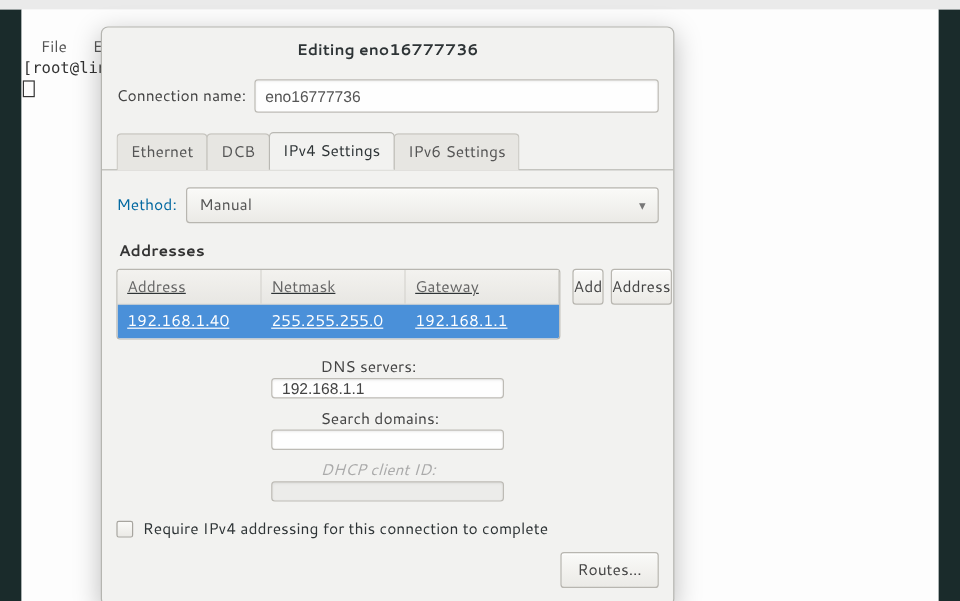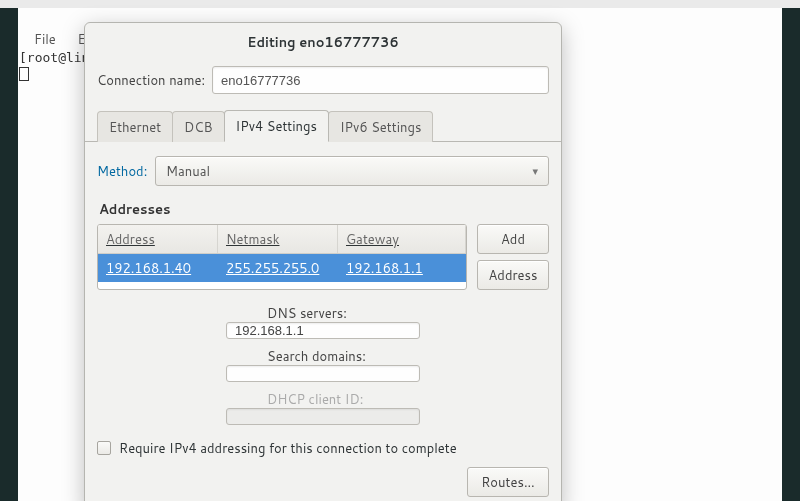--- a/index.html
+++ b/index.html
@@ -34,26 +34,26 @@
 .addr-area { display: flex; gap: 10px; margin-bottom: 14px; }
 .addr-table { flex: 1; border: 1px solid #b8b6b0; border-radius: 3px; background: #fff; overflow: hidden; }
 .addr-head, .addr-row { display: flex; text-decoration: underline; }
 .addr-head { background: linear-gradient(#f3f2ef,#e8e7e3); border-bottom: 1px solid #cfcec9; }
 .addr-head .cell { padding: 5px 8px; color: #666; font-size: 13px; border-right: 1px solid #d6d5d0; }
 .addr-row { background: #4a90d9; color: #fff; }
 .addr-row .cell { padding: 5px 8px; font-size: 13px; }
 .cell.c1 { width: 120px; }
 .cell.c2 { width: 120px; }
 .cell.c3 { flex: 1; }
-.addr-btns { display: flex; flex-direction: column; gap: 6px; width: 72px; }
+.addr-btns { display: flex; gap: 6px; width: 72px; }
 .btn { height: 30px; border: 1px solid #b8b6b0; border-radius: 3px; background: linear-gradient(#fafaf8,#ebeae6); display: flex; align-items: center; justify-content: center; font-size: 13px; color: #444; cursor: pointer; box-shadow: inset 0 1px 0 #fff; }
 
 .field-row { display: flex; align-items: center; margin-bottom: 8px; flex-direction: column; }
 .field-label { width: 112px; color: #444; }
-.field-label.disabled { color: #aaa; }
+.field-label.disabled { color: #aaa; font-style: italic; }
 .field-input { flex: 1; height: 28px; border: 1px solid #bdbbb5; border-radius: 3px; background: #fefefe; padding: 0 8px; font-size: 13px; color: #444; box-shadow: inset 0 1px 2px rgba(0,0,0,0.07); }
 .field-input.disabled { background: #ececea; color: #999; }
 
 .check-row { display: flex; align-items: center; gap: 8px; padding: 6px 0 10px; }
 .checkbox { width: 14px; height: 14px; border: 1px solid #a7a59f; border-radius: 2px; background: linear-gradient(#fafaf8,#ebeae6); }
 
 .routes-row { display: flex; justify-content: flex-end; padding-bottom: 6px; }
 </style>
 </head>
 <body>

